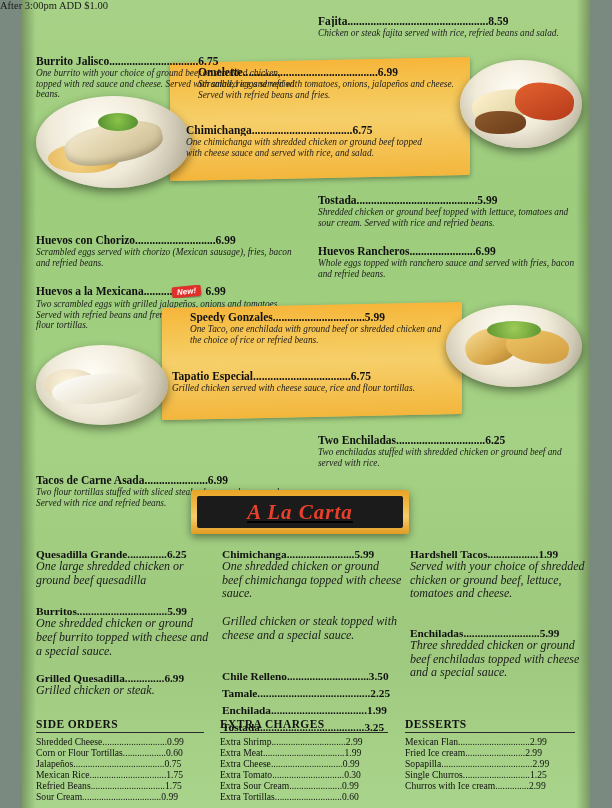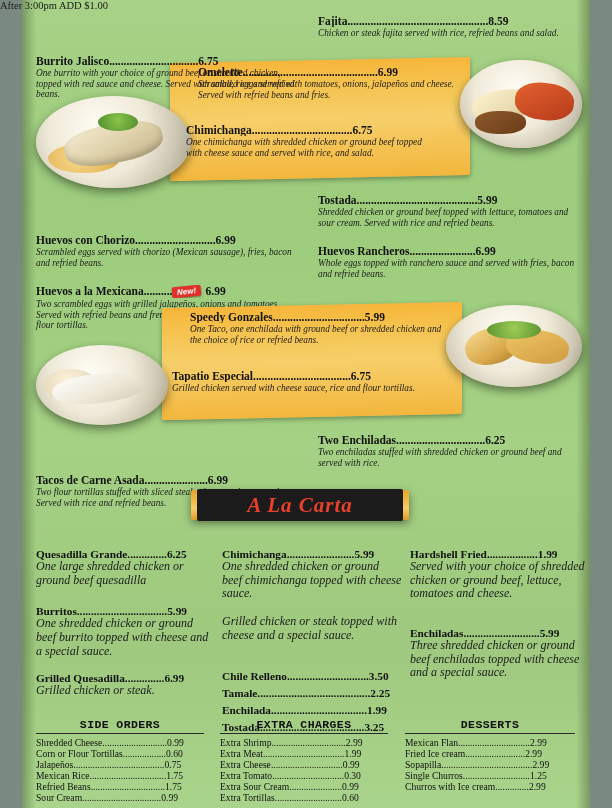--- a/index.html
+++ b/index.html
@@ -112,25 +112,25 @@
     background:linear-gradient(150deg,#f0c868,#cf9a3f);
     transform:rotate(8deg);
   }
   .food-lettuce{
     position:absolute;left:30%;top:20%;width:40%;height:22%;border-radius:50%;
     background:radial-gradient(circle at 50% 40%,#9ccb57,#5d932f);
   }
 
   
   .alc-banner{
-    position:absolute;left:191px;top:490px;width:218px;height:30px;
+    position:absolute;left:191px;top:490px;width:218px;height:44px;
     background:linear-gradient(180deg,#e8a427 0%, #f0bb45 35%, #f6cd6b 60%, #e29c22 100%);
     border-radius:3px;
     box-shadow:0 3px 8px rgba(0,0,0,0.45);
-    display:flex;align-items:center;justify-content:center;
+    display:flex;align-items:center;justify-content:center;text-decoration:underline;
   }
   .alc-inner{
     width:206px;height:32px;background:#1b1b1b;border-radius:2px;
     display:flex;align-items:center;justify-content:center;
   }
   .alc-text{
     color:#e8402a;font-size:21px;font-style:italic;font-weight:bold;
     font-family:"Liberation Serif", serif;letter-spacing:1px;
   }
 
@@ -144,22 +144,22 @@
 
   
   .alc-col{position:absolute;font-family:"Liberation Serif",serif;}
   .alc-item{font-size:11.3px;font-weight:bold;color:#111;white-space:nowrap;}
   .alc-desc{font-size:12px;font-style:italic;color:#1b1b1b;line-height:1.14;margin-top:0;}
 
   
   .bottom{position:absolute;top:710px;left:0;width:612px;}
   .bt-col{position:absolute;font-family:"Liberation Serif",serif;}
   .bt-head{
-    font-size:11.5px;font-weight:bold;color:#111;text-align:center;letter-spacing:.4px;
-    font-family:Liberation Mono, monospace;
+    font-size:11.5px;font-weight:bold;color:#111;letter-spacing:.4px;
+    font-family:Liberation Serif, serif;
   }
   .bt-rule{height:1px;background:#2a2a2a;margin:2px 0 3px 0;}
   .bt-row{font-size:9.6px;color:#111;white-space:nowrap;}
 </style>
 </head>
 <body>
 
 <div class="page">
   <div class="menu-bg"></div>
   <div class="side-shadow-l"></div>
@@ -339,21 +339,21 @@
     <div style="margin-top:5px;">
       <div class="alc-item">
         <span>Tostada</span><span>.....................................</span><span>3.25</span>
       </div>
     </div>
   </div>
 
   <div class="alc-col" style="left:410px;top:548px;width:178px;">
     <div style="margin-bottom:8px;">
       <div class="alc-item">
-        <span>Hardshell Fried</span><span>..................</span><span>1.99</span>
+        <span>Hardshell Tacos</span><span>..................</span><span>1.99</span>
       </div>
       <div class="alc-desc">Served with your choice of shredded chicken or ground beef, lettuce, tomatoes and cheese.</div>
     </div>
     <div style="margin-top:26px;">
       <div class="alc-item">
         <span>Enchiladas</span><span>...........................</span><span>5.99</span>
       </div>
       <div class="alc-desc">Three shredded chicken or ground beef enchiladas topped with cheese and a special sauce.</div>
     </div>
   </div>

